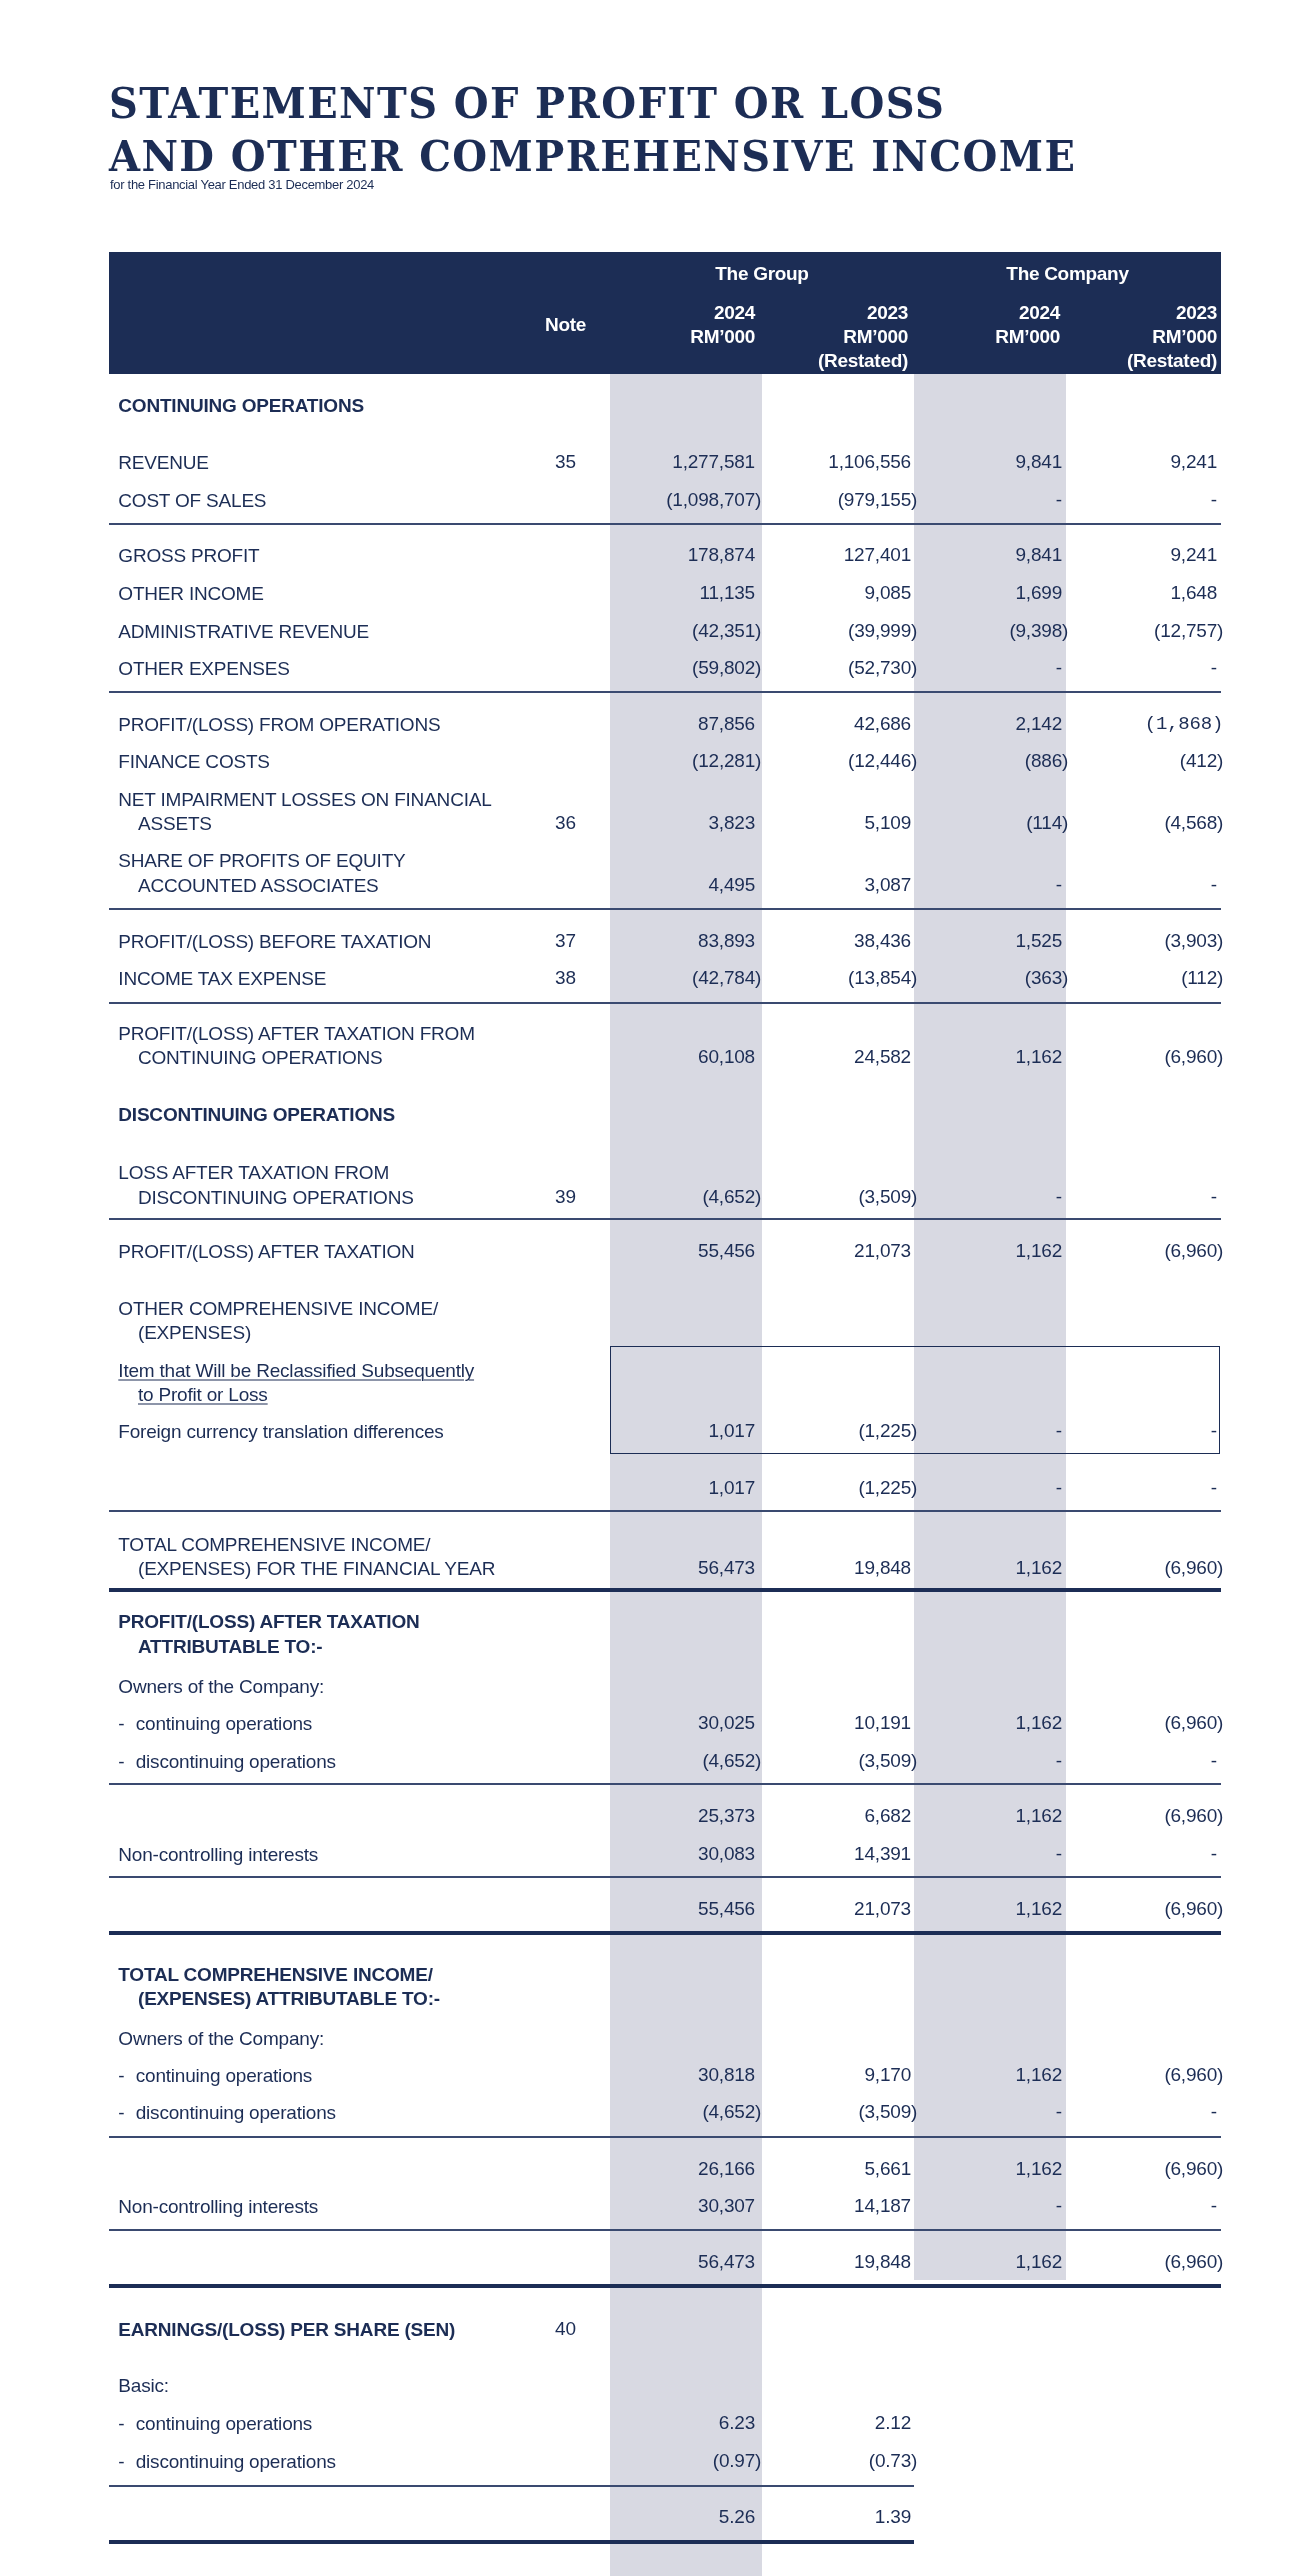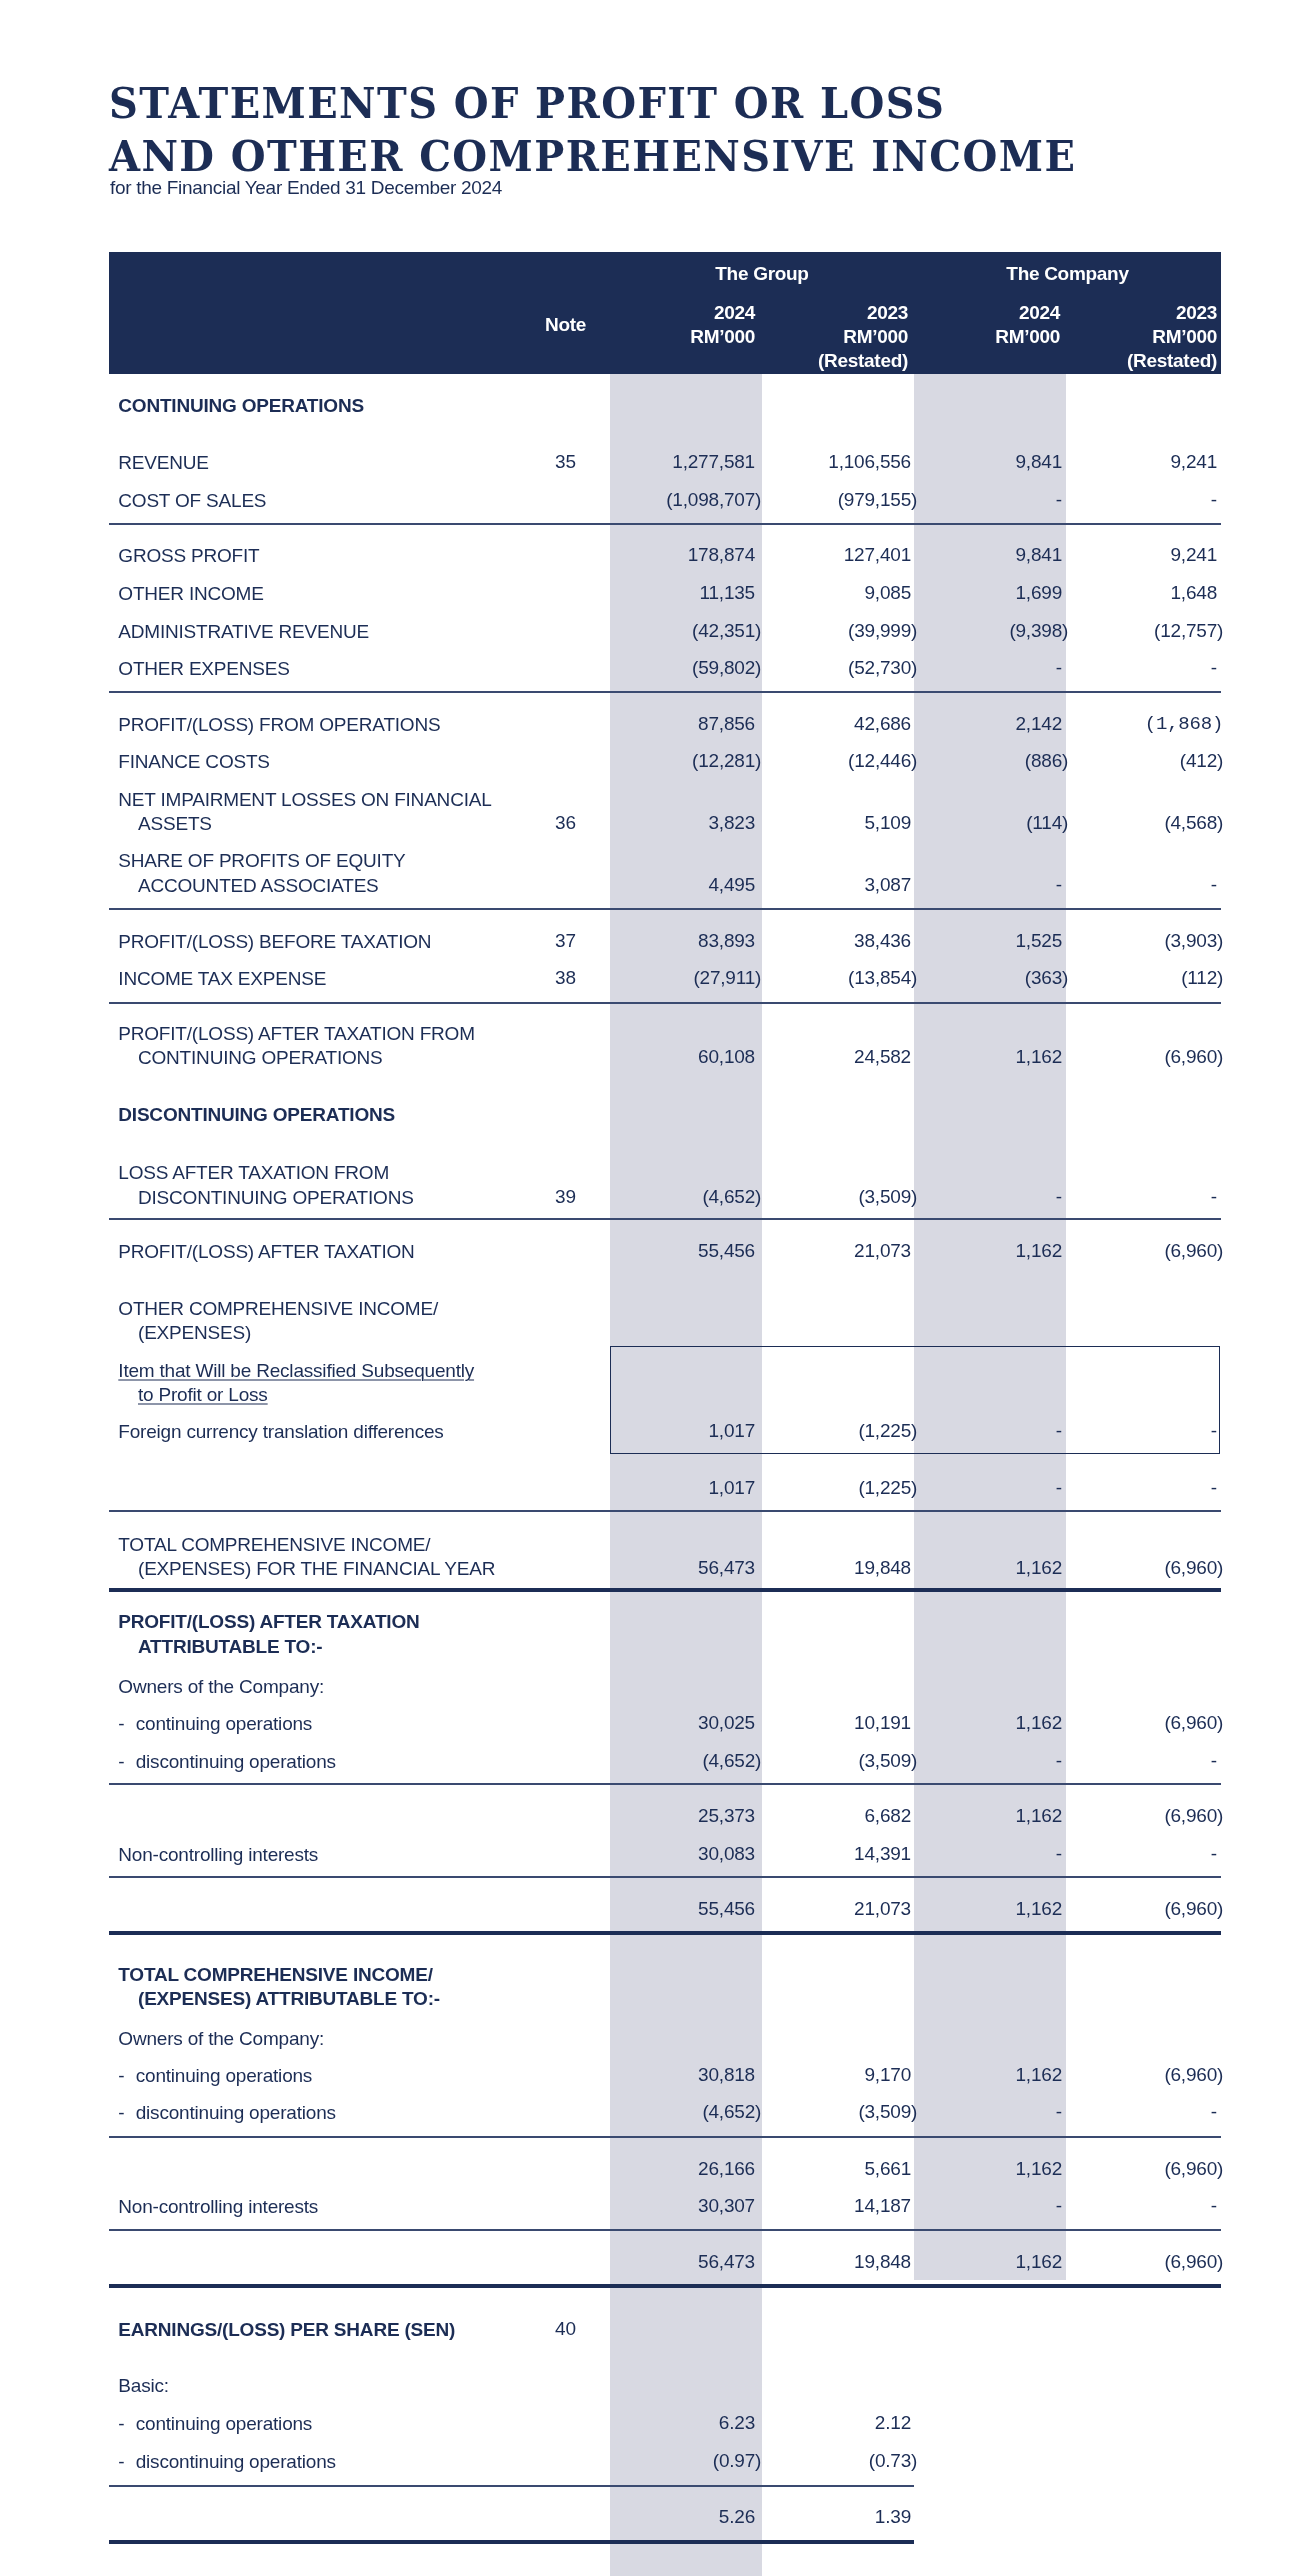--- a/index.html
+++ b/index.html
@@ -1,21 +1,21 @@
 <!DOCTYPE html>
 <html style="font-size:8.2px"><head>
 <meta charset="utf-8">
 <style>
   html, body { margin: 0; padding: 0; background: #ffffff; }
   body { width: 1315px; height: 2833px; position: relative; overflow: hidden;
          font-family: "Liberation Sans", sans-serif; color: #1c2d55; }
   .title { position: absolute; left: 109px; top: 77px; margin: 0;
            font-family: "DejaVu Serif", serif; font-weight: bold; font-size: 43px;
            line-height: 53px; letter-spacing: 1.5px; color: #1c2d55; transform: scaleX(0.93); transform-origin: left top; }
-  .subtitle { position: absolute; left: 110px; top: 177px; font-size: 19px; color: #1c2d55; letter-spacing: -0.3px; }
+  .subtitle { position: absolute; left: 110px; top: 177px; font-size: 13px; color: #1c2d55; letter-spacing: -0.3px; }
   .header-band { position: absolute; left: 109px; top: 252px; width: 1112px; height: 122px; background: #1c2d55; }
   .hdr { position: absolute; color: #ffffff; font-weight: bold; font-size: 19px; line-height: 24px; letter-spacing: -0.3px; }
   .hdr.group-label { left: 610px; width: 304px; text-align: center; top: 262px; }
   .hdr.company-label { left: 914px; width: 307px; text-align: center; top: 262px; }
   .hdr.col { text-align: right; top: 301px; width: 144px; }
   .hdr.note { left: 536px; width: 59px; text-align: center; top: 325px; }
   .shade { position: absolute; top: 374px; width: 152px; background: #d8d9e2; }
   .row { position: absolute; left: 109px; width: 1112px; height: 0; }
   .lbl { position: absolute; left: 9.3px; font-size: 19px; line-height: 25px; white-space: nowrap; letter-spacing: -0.2px; transform: translateY(-50%); }
   .lbl .indent { padding-left: 19.6px; display: inline-block; }
@@ -171,21 +171,21 @@
       <div class="lbl" style="top: 941px;">PROFIT/(LOSS) BEFORE TAXATION</div>
       <div class="note" style="top: 941px;">37</div>
       <div class="val v0" style="top: 941px; padding-right: 0px;">83,893</div>
       <div class="val v1" style="top: 941px; padding-right: 0px;">38,436</div>
       <div class="val v2" style="top: 941px; padding-right: 0px;">1,525</div>
       <div class="val v3" style="top: 941px; margin-left: 6.2px;">(3,903)</div>
     </div>
     <div class="row" style="top: 0px;">
       <div class="lbl" style="top: 978px;">INCOME TAX EXPENSE</div>
       <div class="note" style="top: 978px;">38</div>
-      <div class="val v0" style="top: 978px; margin-left: 6.2px;">(27,911)</div>
+      <div class="val v0" style="top: 978px; margin-left: 6.2px;">(42,784)</div>
       <div class="val v1" style="top: 978px; margin-left: 6.2px;">(13,854)</div>
       <div class="val v2" style="top: 978px; margin-left: 6.2px;">(363)</div>
       <div class="val v3" style="top: 978px; margin-left: 6.2px;">(112)</div>
     </div>
     <div class="row" style="top: 0px;">
       <div class="lbl" style="top: 1033px;">PROFIT/(LOSS) AFTER TAXATION FROM</div>
       <div class="lbl" style="top: 1057px; left: 29px;">CONTINUING OPERATIONS</div>
       <div class="val v0" style="top: 1057px; padding-right: 0px;">60,108</div>
       <div class="val v1" style="top: 1057px; padding-right: 0px;">24,582</div>
       <div class="val v2" style="top: 1057px; padding-right: 0px;">1,162</div>

